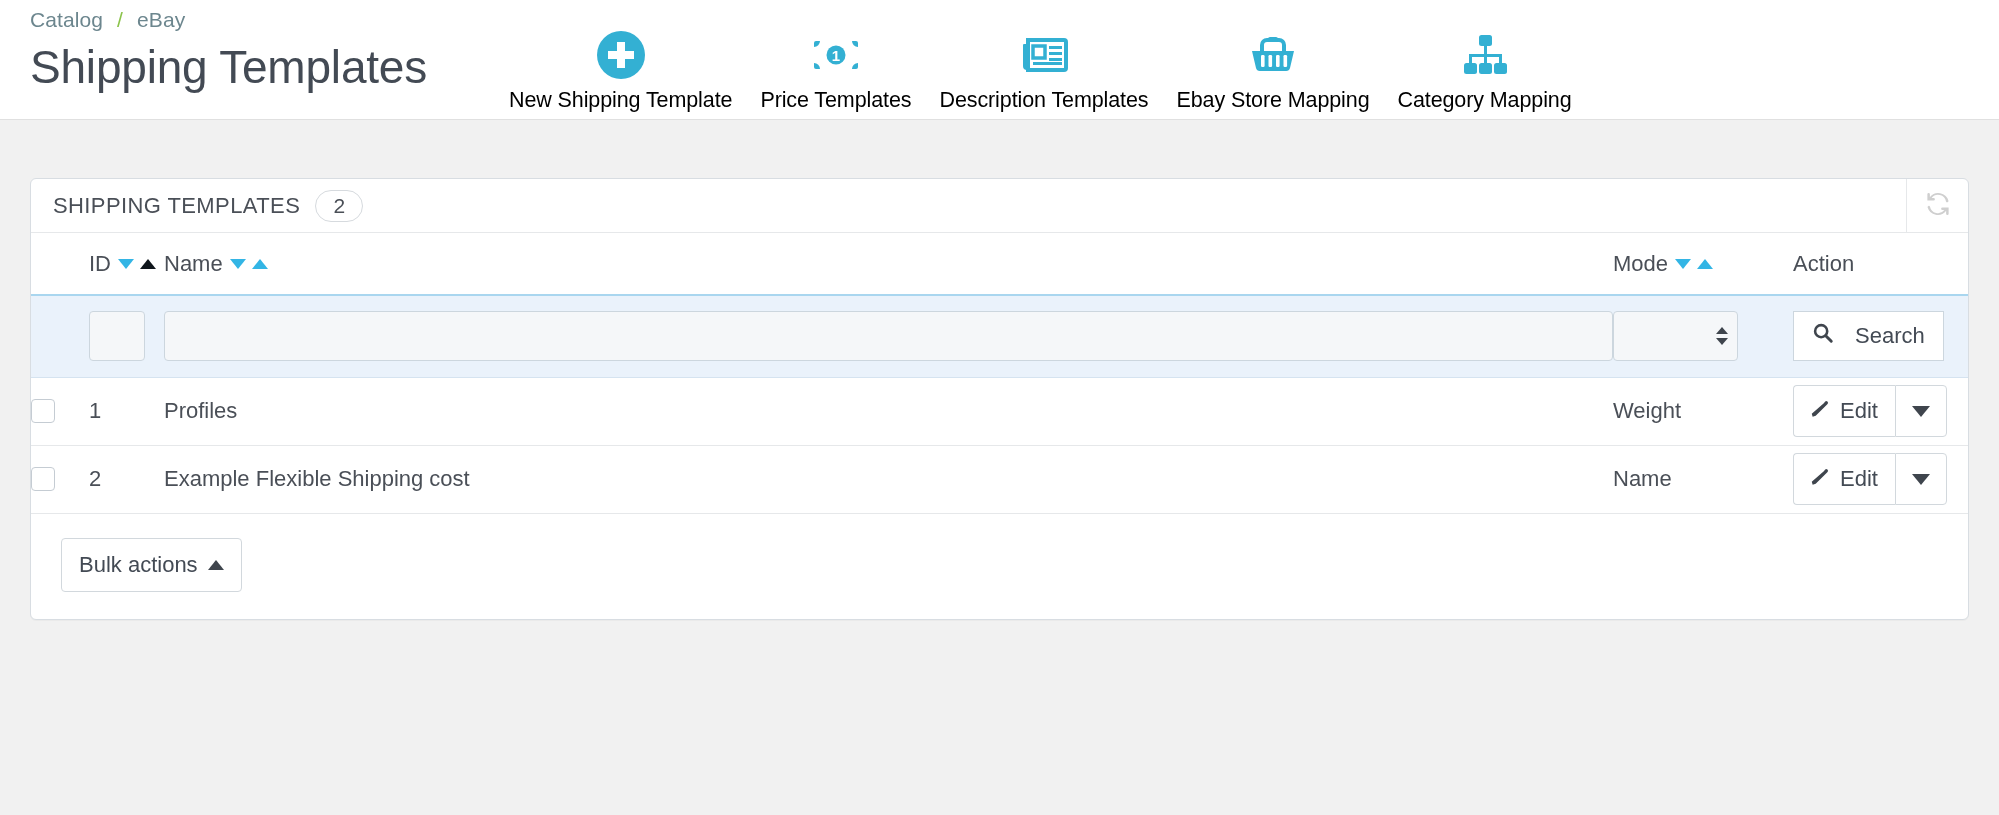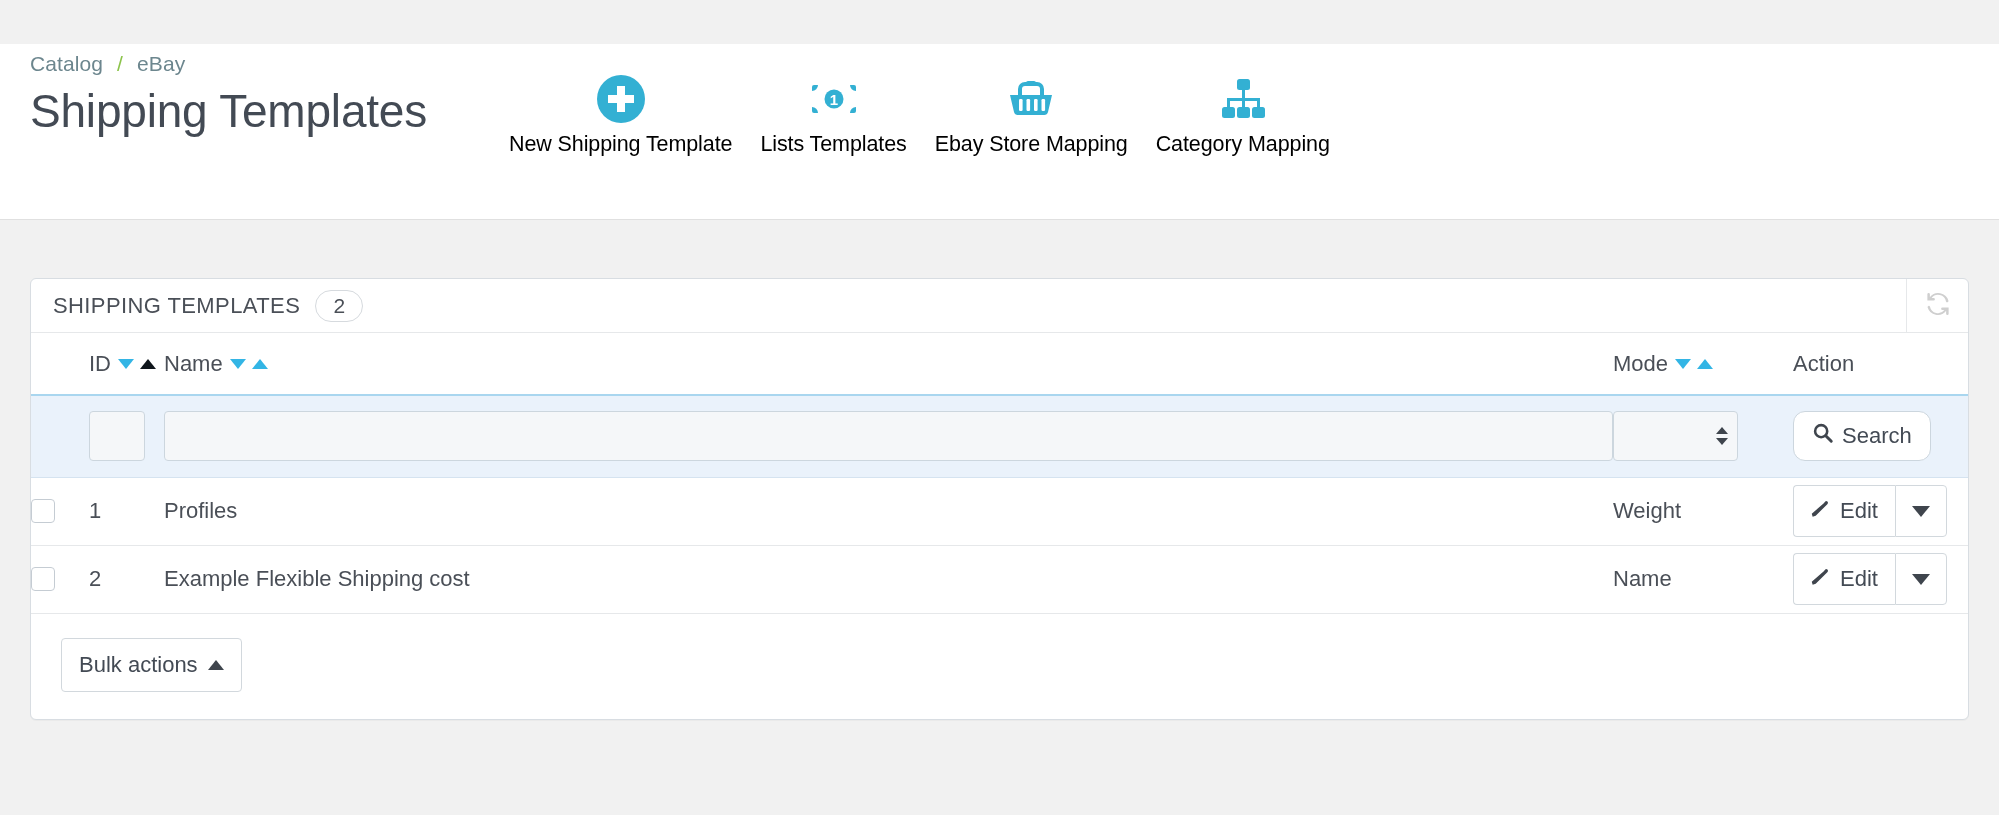--- a/index.html
+++ b/index.html
@@ -10,24 +10,23 @@
     font-family: "Liberation Sans", sans-serif;
     color: #363a41;
     -webkit-font-smoothing: antialiased;
   }
   #page { position: relative; width: 1999px; height: 815px; overflow: hidden; background:#f1f1f1; }
 
   
   .header {
     position: relative;
     background: #ffffff;
-    height: 176px;
+    height: 120px;
     border-bottom: 1px solid #e0e0e0;
     padding: 13px;
-    margin-top: 44px;
   }
   .breadcrumb {
     position: absolute; left: 30px; top: 8px;
     font-size: 21px; color: #6c868e; letter-spacing: .1px;
     display: flex; align-items: center; gap: 14px;
   }
   .breadcrumb .crumb { color: #6c868e; text-decoration: none; }
   .breadcrumb .sep { color: #8bc34a; }
 
   .page-title {
@@ -135,22 +134,22 @@
   .stepper {
     position: absolute; right: 10px; top: 50%; transform: translateY(-50%);
     display: flex; flex-direction: column; gap: 4px; pointer-events: none;
   }
   .stepper i { width:0; height:0; display:block; }
   .stepper i.u { border-left: 6px solid transparent; border-right: 6px solid transparent; border-bottom: 7px solid #3f454d; }
   .stepper i.d { border-left: 6px solid transparent; border-right: 6px solid transparent; border-top: 7px solid #3f454d; }
 
   .search-btn {
     height: 50px; padding: 0 18px;
-    background: #fff; border: 1px solid #ccd6de; border-radius: 12px;
-    display: inline-flex; align-items: center; gap: 8px;
+    background: #fff; border: 1px solid #ccd6de; border-radius: 0;
+    display: inline-flex; align-items: center; gap: 21px;
     font-size: 22px; color: #434a54; cursor: pointer;
     font-family: "Liberation Sans", sans-serif;
   }
 
   tbody.rows td {
     height: 68px; vertical-align: middle;
     border-bottom: 1px solid #e6e8ea;
     font-size: 22px; color: #4a4f57;
   }
   tbody.rows tr:last-child td { border-bottom: 1px solid #e6e8ea; }
@@ -219,23 +218,39 @@
 
       <a class="tool" href="#">
         <span class="ic">
           <svg width="54" height="54" viewBox="0 0 54 54">
             <rect x="5" y="13" width="44" height="28" rx="2" fill="#33b0d3"></rect>
             <path d="M11 13a6 6 0 0 1-6 6v16a6 6 0 0 1 6 6h32a6 6 0 0 1 6-6V19a6 6 0 0 1-6-6z" fill="#ffffff"></path>
             <circle cx="27" cy="27" r="9.5" fill="#33b0d3"></circle>
             <text x="27" y="33" font-family="Liberation Sans, sans-serif" font-size="15" font-weight="bold" fill="#ffffff" text-anchor="middle">1</text>
           </svg>
         </span>
-        <span class="lbl">Lists Templates</span>
+        <span class="lbl">Price Templates</span>
       </a>
 
+      <a class="tool" href="#">
+        <span class="ic">
+          <svg width="54" height="54" viewBox="0 0 54 54">
+            <path d="M11 12h36a2 2 0 0 1 2 2v26a2 2 0 0 1-2 2H11z" fill="none" stroke="#33b0d3" stroke-width="4"></path>
+            <path d="M11 16H7a1 1 0 0 0-1 1v21a4 4 0 0 0 4 4h1z" fill="#33b0d3"></path>
+            <rect x="16" y="18" width="12" height="12" fill="none" stroke="#33b0d3" stroke-width="3.5"></rect>
+            <g fill="#33b0d3">
+              <rect x="32" y="18" width="13" height="3"></rect>
+              <rect x="32" y="24" width="13" height="3"></rect>
+              <rect x="32" y="30" width="13" height="3"></rect>
+              <rect x="16" y="34" width="29" height="3"></rect>
+            </g>
+          </svg>
+        </span>
+        <span class="lbl">Description Templates</span>
+      </a>
 
       <a class="tool" href="#">
         <span class="ic">
           <svg width="54" height="54" viewBox="0 0 54 54">
             <path d="M16 24V17a5 5 0 0 1 5-5h12a5 5 0 0 1 5 5v7" fill="none" stroke="#33b0d3" stroke-width="4" stroke-linecap="round"></path>
             <rect x="22" y="9" width="10" height="5" rx="2" fill="#33b0d3"></rect>
             <path d="M6 23h42l-4 17a4 4 0 0 1-4 3H14a4 4 0 0 1-4-3z" fill="#33b0d3"></path>
             <g fill="#ffffff">
               <rect x="15" y="27" width="3.6" height="12" rx="1.2"></rect>
               <rect x="22.5" y="27" width="3.6" height="12" rx="1.2"></rect>

